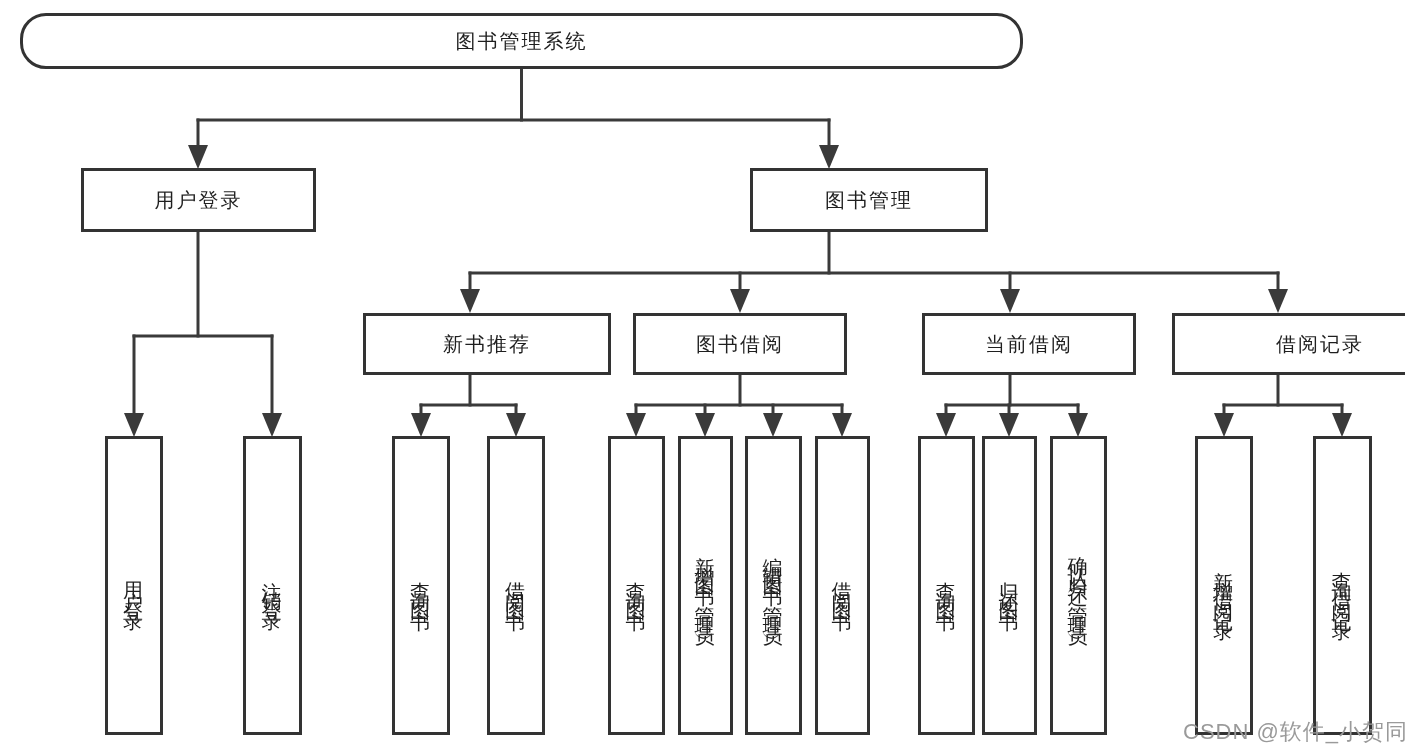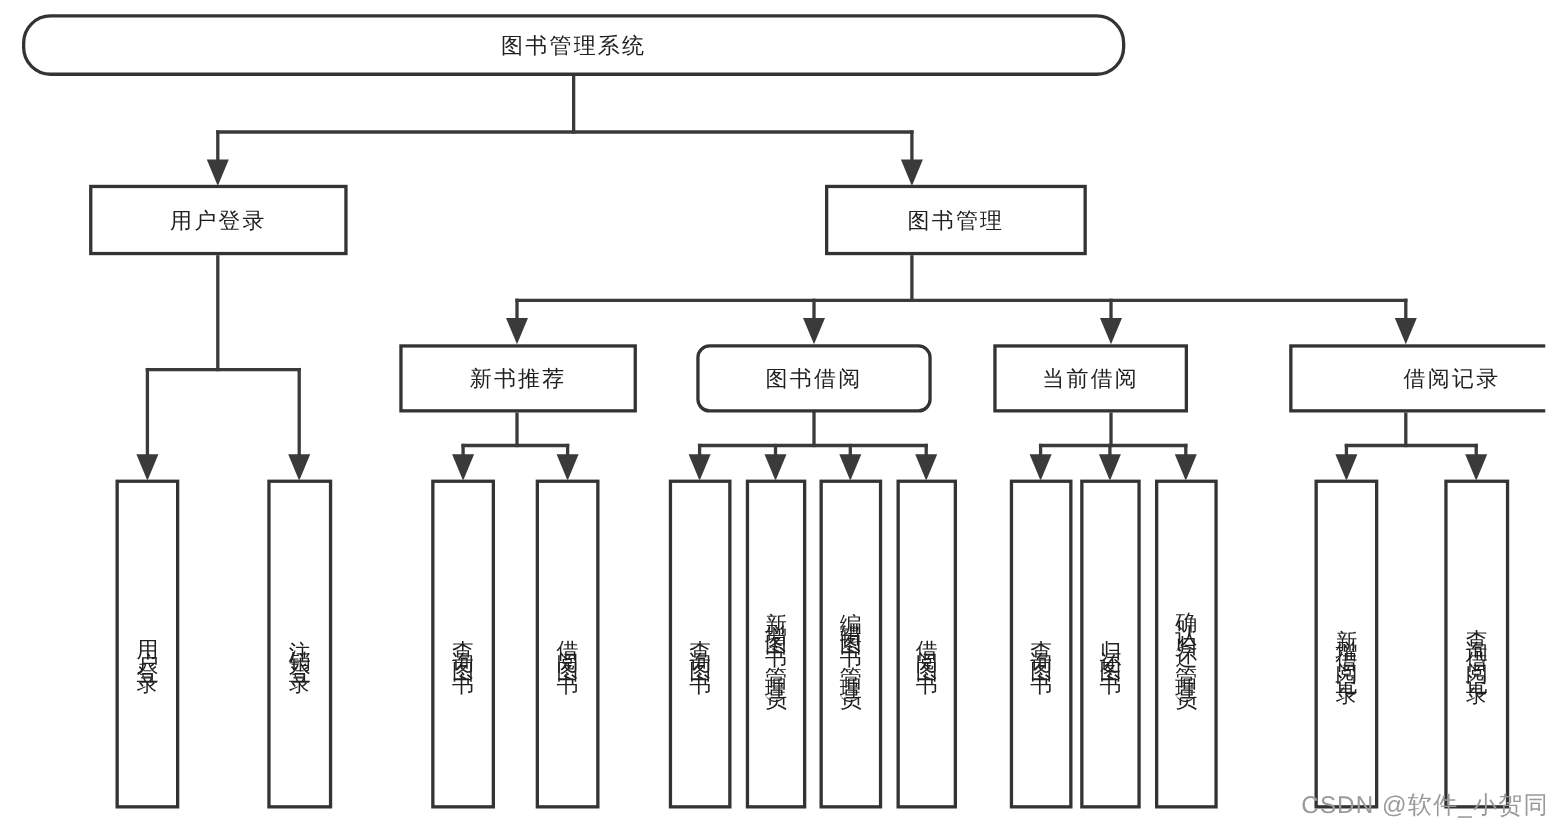--- a/index.html
+++ b/index.html
@@ -111,23 +111,23 @@
     <path d="M1224,437 L1214,413 L1234,413 Z"></path>
     <line x1="1342" y1="405" x2="1342" y2="414"></line>
     <path d="M1342,437 L1332,413 L1352,413 Z"></path>
   </svg>
 
   <div class="hbox" style="left:20px;top:13px;width:1003px;height:56px;border-radius:26px;">图书管理系统</div>
 
   <div class="hbox" style="left:81px;top:168px;width:235px;height:64px;">用户登录</div>
   <div class="hbox" style="left:710px;top:168px;width:238px;height:64px;margin-left:40px;">图书管理</div>
 
-  <div class="hbox" style="left:363px;top:313px;width:216px;height:62px;">新书推荐</div>
-  <div class="hbox" style="left:633px;top:313px;width:214px;height:62px;border-radius:12px;">图书借阅</div>
-  <div class="hbox" style="left:903px;top:313px;width:177px;height:62px;">当前借阅</div>
+  <div class="hbox" style="left:363px;top:313px;width:248px;height:62px;">新书推荐</div>
+  <div class="hbox" style="left:633px;top:313px;width:214px;height:62px;">图书借阅</div>
+  <div class="hbox" style="left:922px;top:313px;width:214px;height:62px;">当前借阅</div>
   <div class="hbox" style="left:1172px;top:313px;width:252px;height:62px;padding-left:44px;">借阅记录</div>
 
   <div class="leaf" style="left:105px;width:58px;">
       <span>用户登录</span>
     </div>
   <div class="leaf" style="left:243px;width:59px;">
       <span>注销登录</span>
     </div>
   <div class="leaf" style="left:392px;width:58px;">
       <span>查询图书</span>

